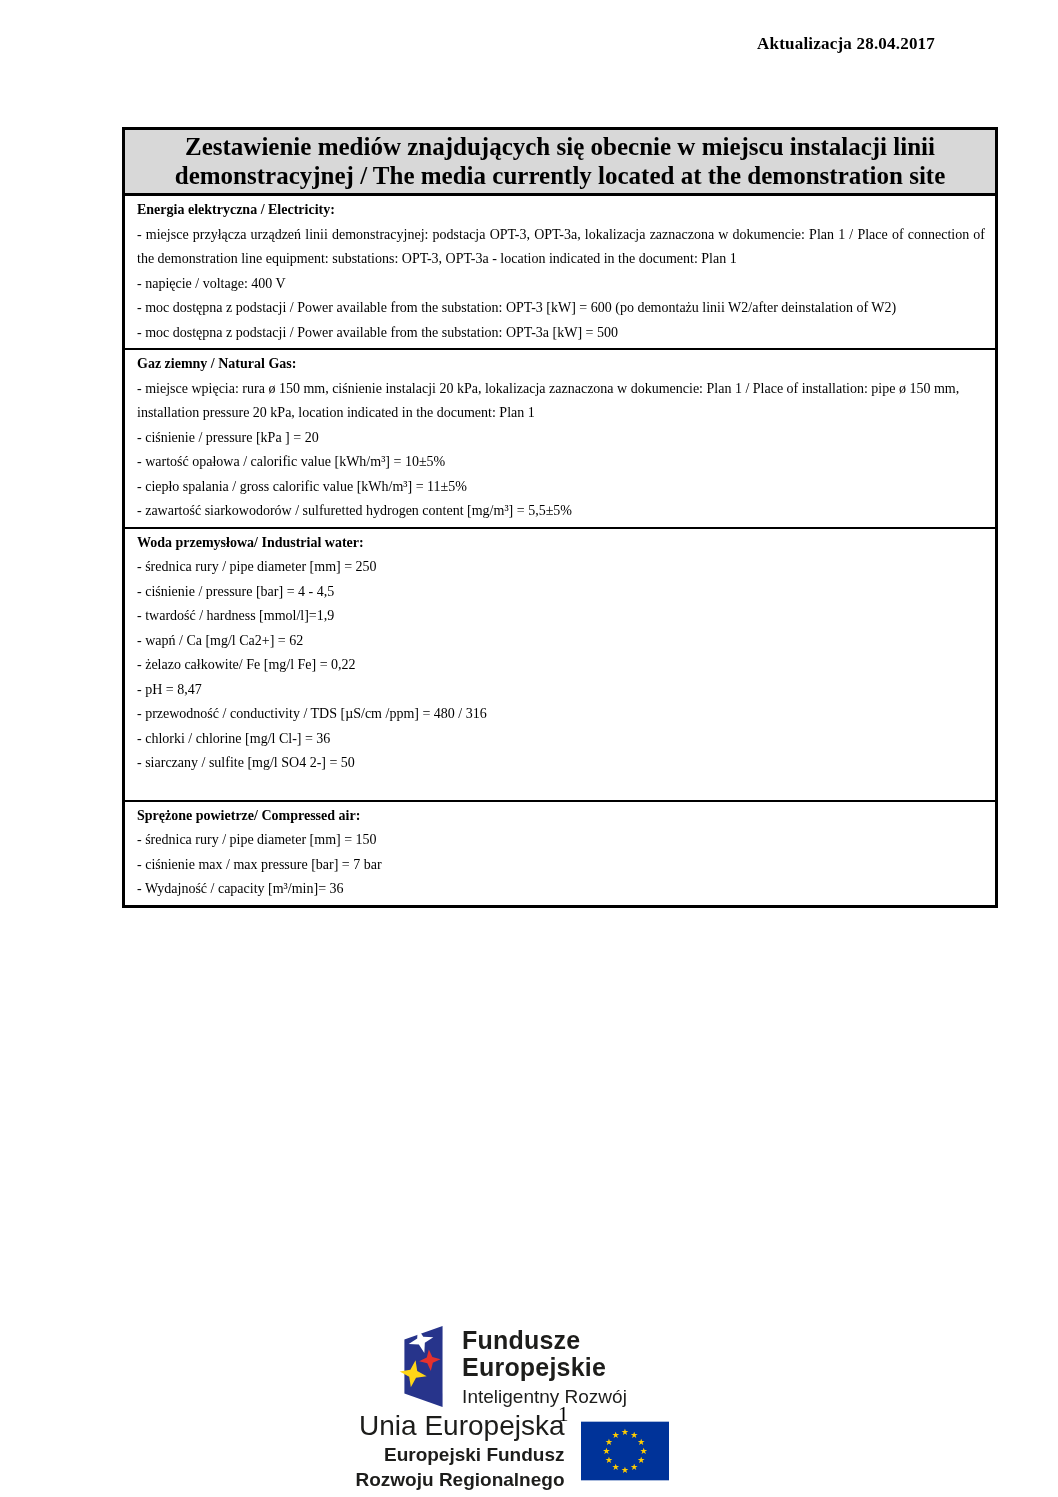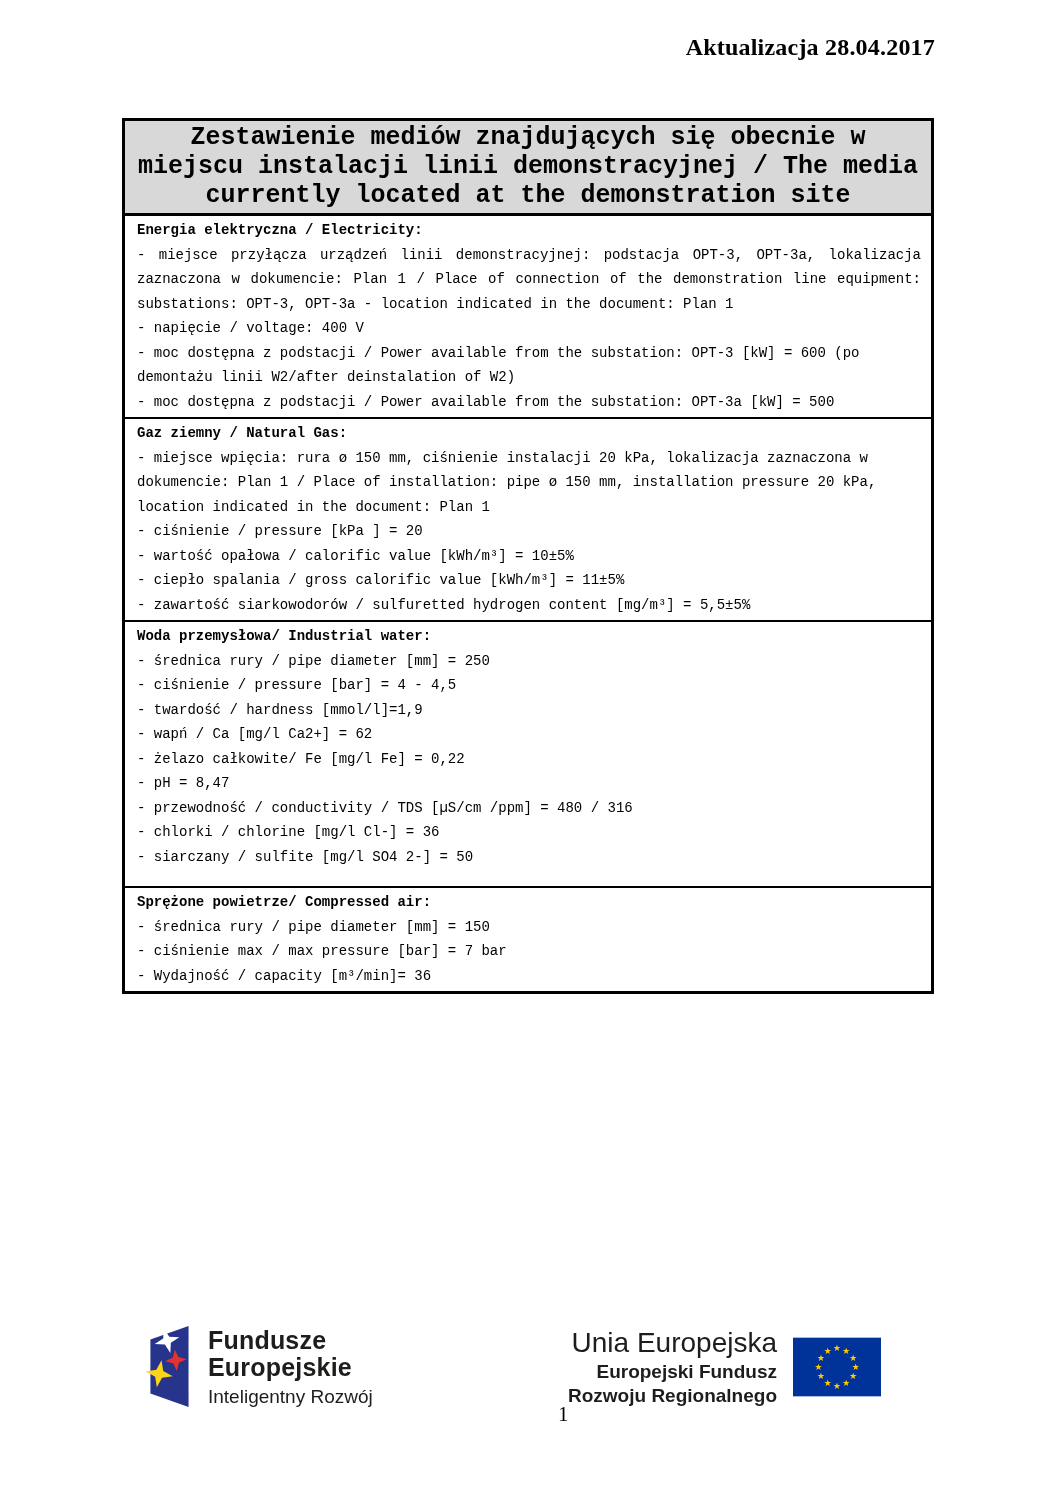--- a/index.html
+++ b/index.html
@@ -21,62 +21,62 @@
     height: 1497px;
     position: relative;
     font-family: "Liberation Serif", "DejaVu Serif", serif;
     color: var(--text);
     overflow: hidden;
   }
   .update-date {
     position: absolute;
     top: 34px;
     right: 123px;
-    font-size: 24px;
+    font-size: 17px;
     font-weight: bold;
     letter-spacing: 0.2px;
   }
   .media-table {
     position: absolute;
-    top: 118px;
+    top: 127px;
     left: 122px;
-    width: 812px;
+    width: 876px;
     border: 3px solid var(--border);
-    font-family: Liberation Mono, monospace;
   }
   .title-cell {
     background: var(--title-bg);
     border-bottom: 3px solid var(--border);
     text-align: center;
     font-weight: bold;
     font-size: 25px;
     line-height: 29px;
     padding: 2px 6px 3px 6px;
   }
   .section {
     border-bottom: 2px solid var(--border);
     padding: 2px 10px 3px 12px;
     font-size: 14px;
     line-height: 24.5px;
   }
   .section:last-child { border-bottom: none; }
   .section .heading { font-weight: bold; }
   .section p { margin: 0; }
   .section p.justify { text-align: justify; }
-  .section-water { padding-bottom: 17px; }
+  .section-water { padding-bottom: 24px; }
   .footer {
     position: absolute;
     top: 1323px;
     left: 143px;
     width: 738px;
     display: flex;
     justify-content: space-between;
     align-items: center;
     font-family: "Liberation Sans", "DejaVu Sans", sans-serif;
     color: var(--logo-text);
+    flex-direction: column;
   }
   .logo-left { display: flex; align-items: center; }
   .fe-flag { width: 50px; height: 88px; margin-right: 15px; }
   .fe-text .brand {
     font-size: 25px;
     font-weight: bold;
     line-height: 27px;
     letter-spacing: 0.2px;
   }
   .fe-text .program {

